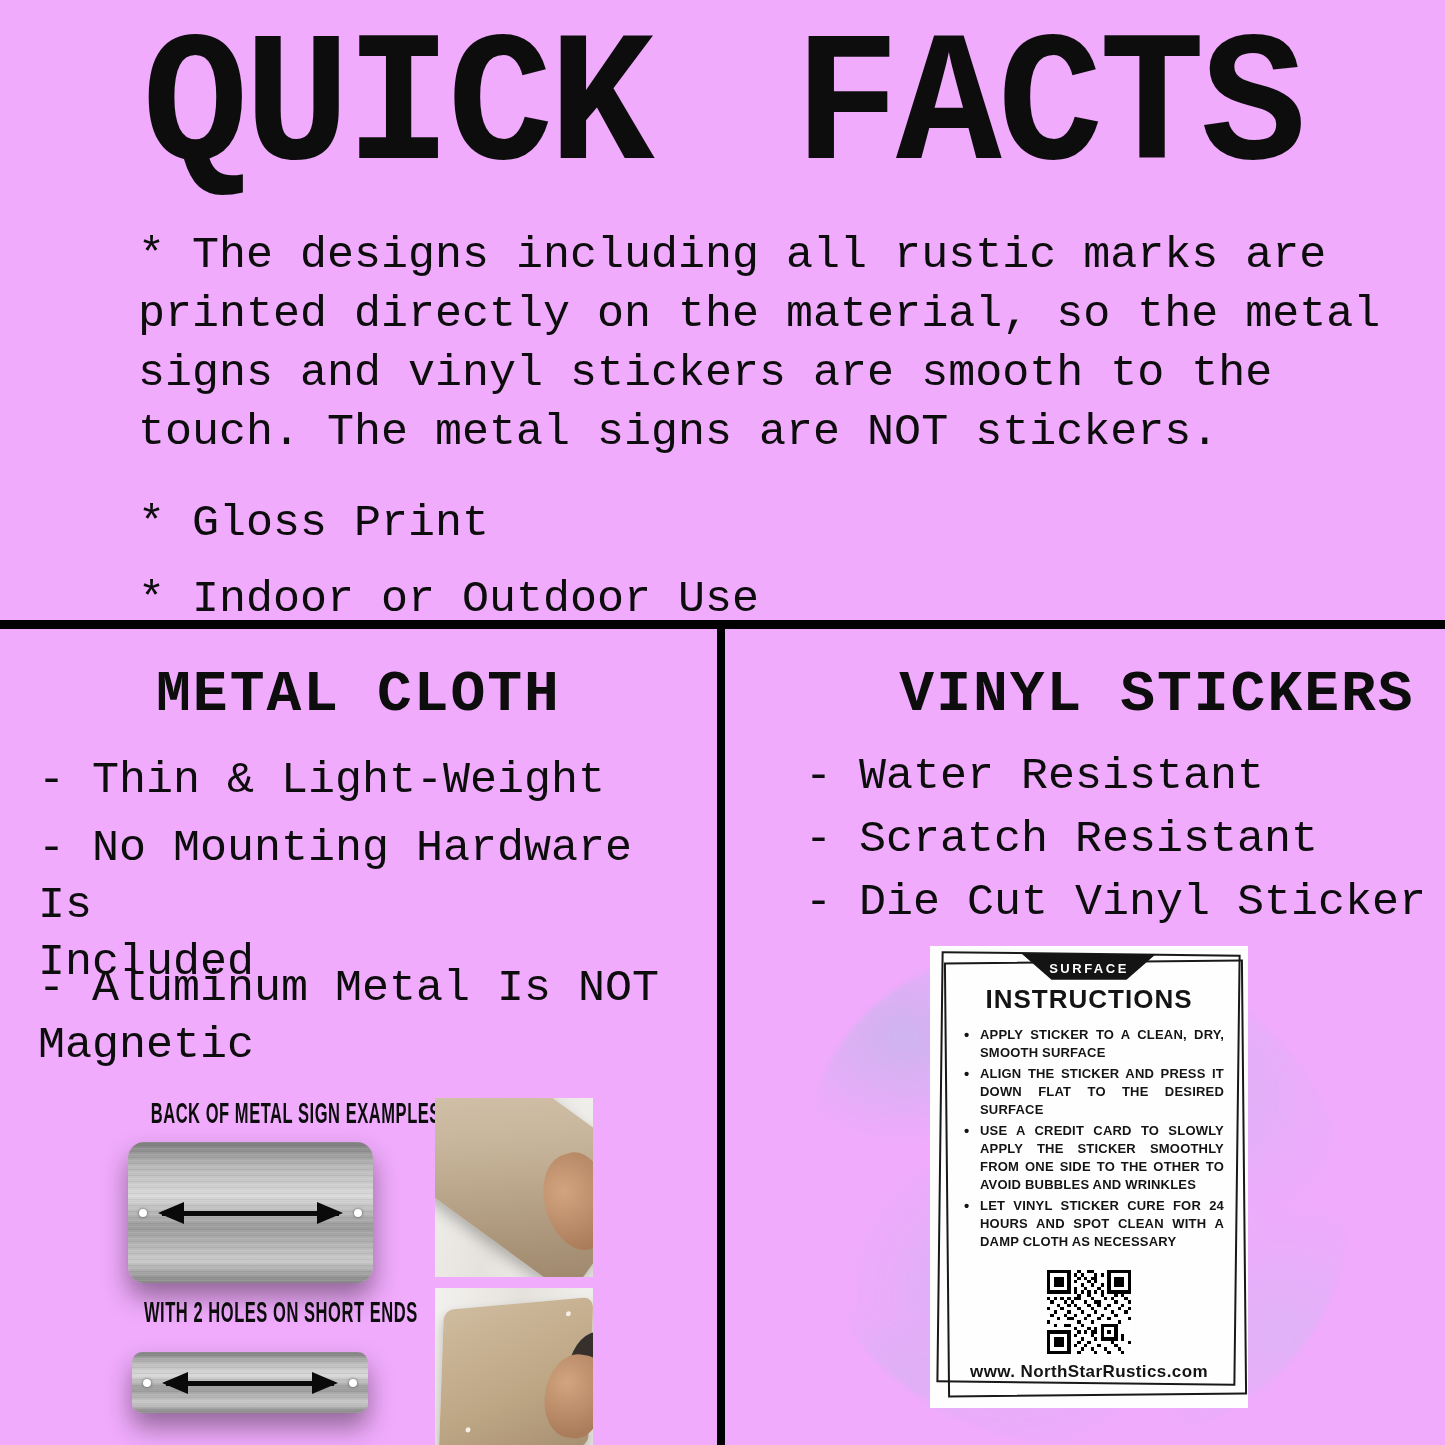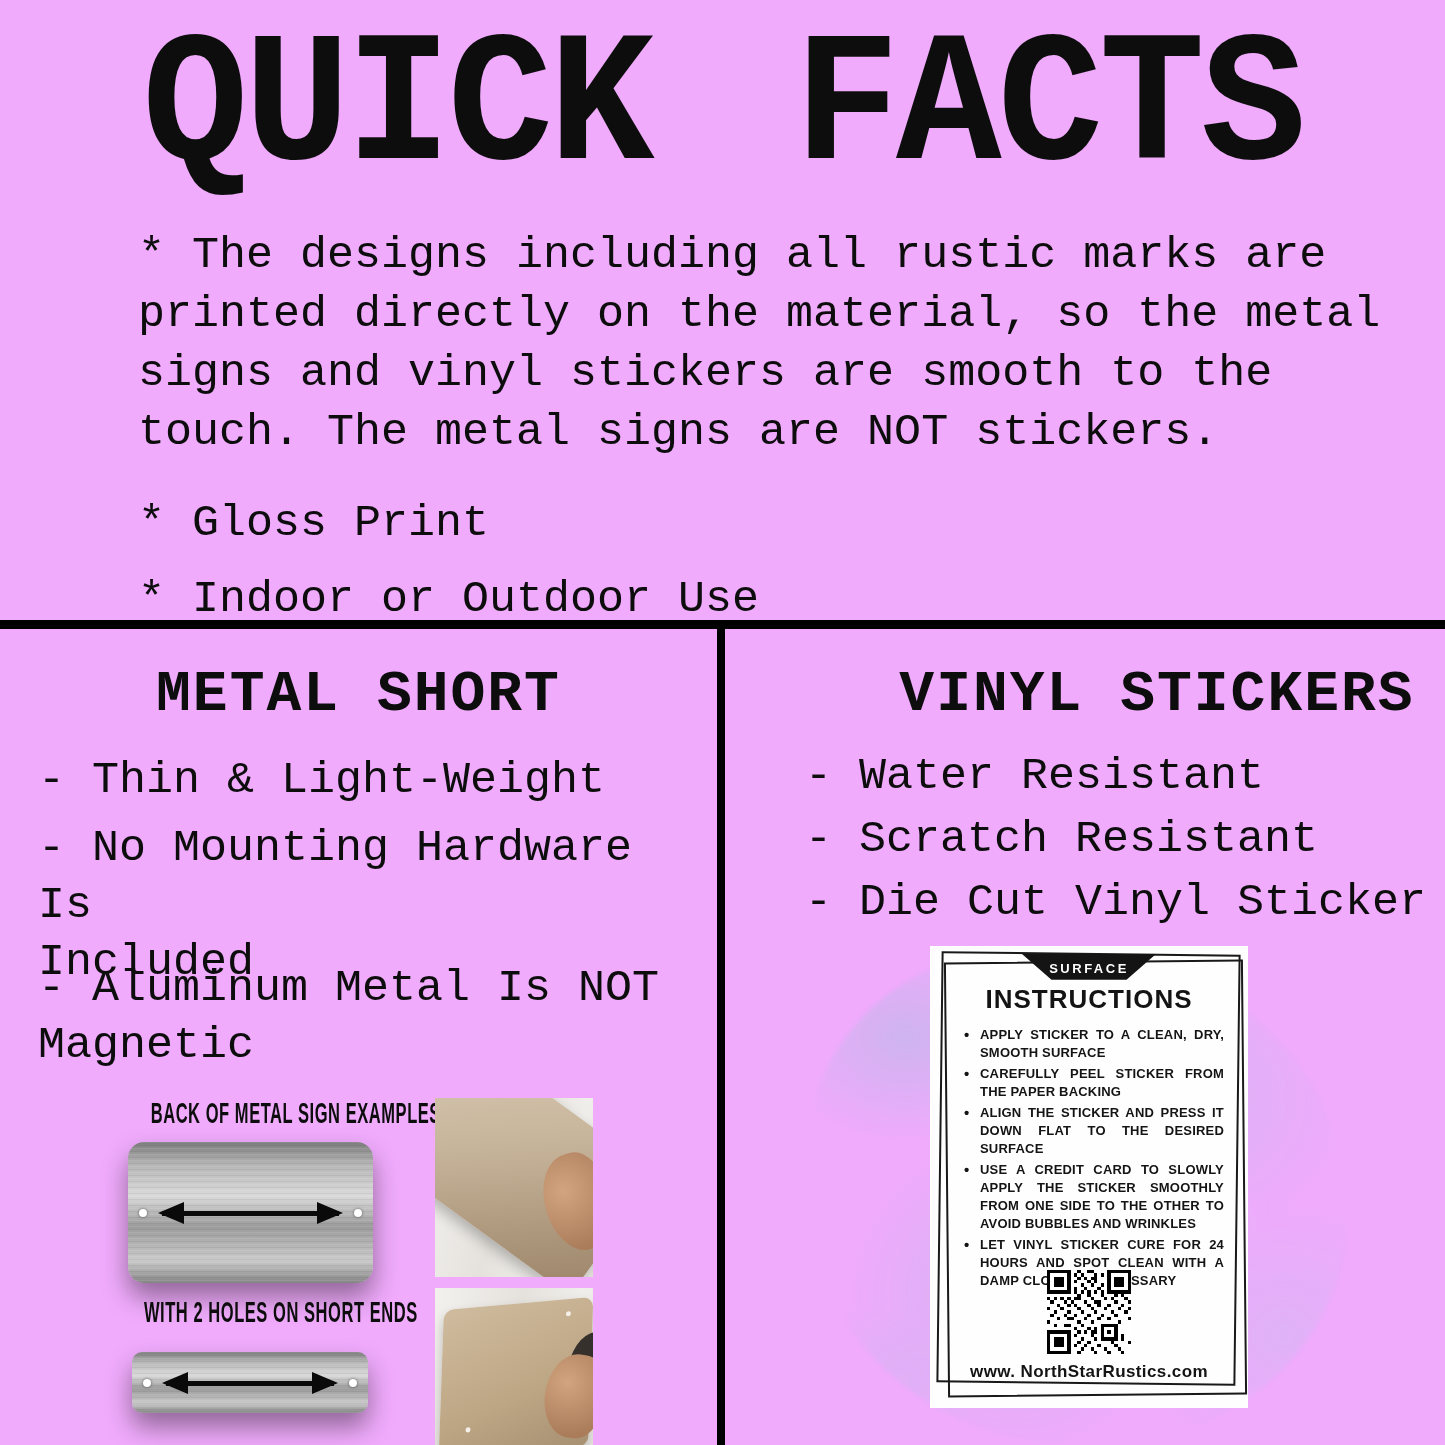--- a/index.html
+++ b/index.html
@@ -116,21 +116,21 @@
   <div class="tw intro-1">* The designs including all rustic marks are
 printed directly on the material, so the metal
 signs and vinyl stickers are smooth to the
 touch. The metal signs are NOT stickers.</div>
   <div class="tw intro-2">* Gloss Print</div>
   <div class="tw intro-3">* Indoor or Outdoor Use</div>
 
   <div class="hr"></div>
   <div class="vr"></div>
 
-  <h2 class="col-header metal-header">METAL SHORT</h2>
+  <h2 class="col-header metal-header">METAL CLOTH</h2>
   <div class="mb mb1">- Thin &amp; Light-Weight</div>
   <div class="mb mb2">- No Mounting Hardware Is
 Included</div>
   <div class="mb mb3">- Aluminum Metal Is NOT
 Magnetic</div>
 
   <div class="cond-label lbl-back">
     <span class="cond">BACK OF METAL SIGN EXAMPLES</span>
   </div>
   <div class="metal-sign sign1">
@@ -174,21 +174,20 @@
 
   <div class="watercolor"></div>
 
   <div class="card">
     <div class="frame f1"></div>
     <div class="frame f2"></div>
     <div class="badge">SURFACE</div>
     <h3 class="card-heading">INSTRUCTIONS</h3>
     <ul class="steps">
       <li>APPLY STICKER TO A CLEAN, DRY, SMOOTH SURFACE</li>
-      <li>CAREFULLY PEEL STICKER FROM THE PAPER BACKING</li>
       <li>ALIGN THE STICKER AND PRESS IT DOWN FLAT TO THE DESIRED SURFACE</li>
       <li>USE A CREDIT CARD TO SLOWLY APPLY THE STICKER SMOOTHLY FROM ONE SIDE TO THE OTHER TO AVOID BUBBLES AND WRINKLES</li>
       <li>LET VINYL STICKER CURE FOR 24 HOURS AND SPOT CLEAN WITH A DAMP CLOTH AS NECESSARY</li>
     </ul>
     <div class="qr">
       <svg viewBox="0 0 25 25" shape-rendering="crispEdges" xmlns="http://www.w3.org/2000/svg">
         <rect x="0" y="0" width="25" height="25" fill="#fff"></rect>
         <g fill="#000">
           <rect x="0" y="0" width="7" height="7"></rect>
             <rect x="18" y="0" width="7" height="7"></rect>

